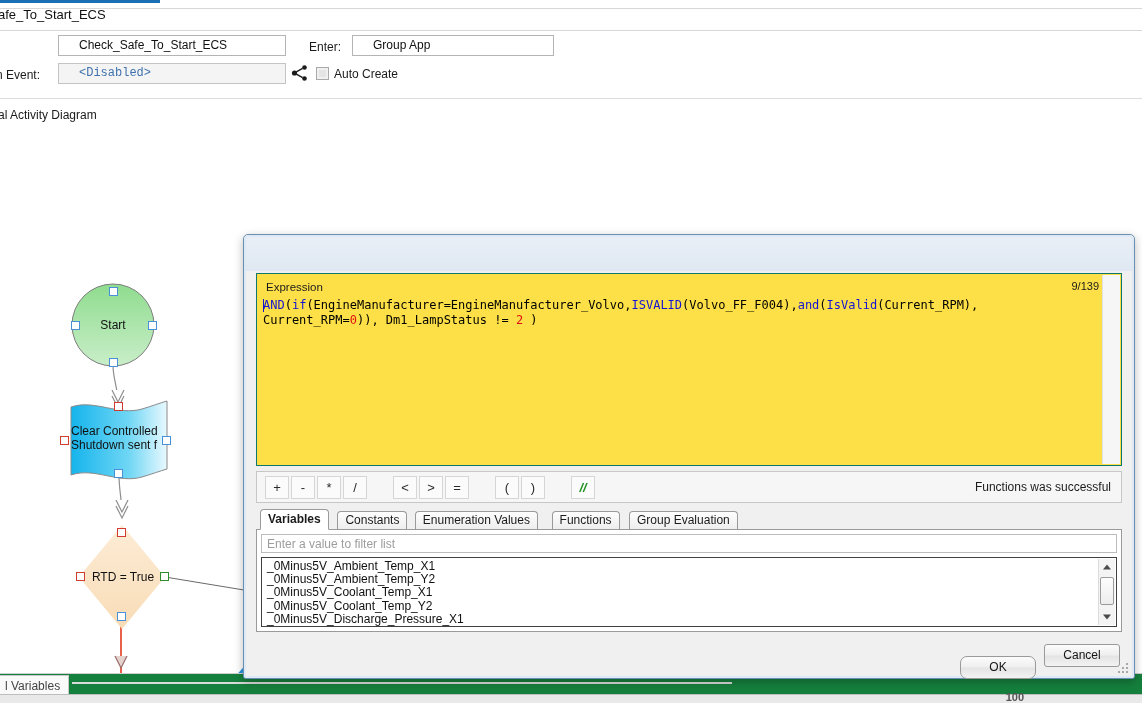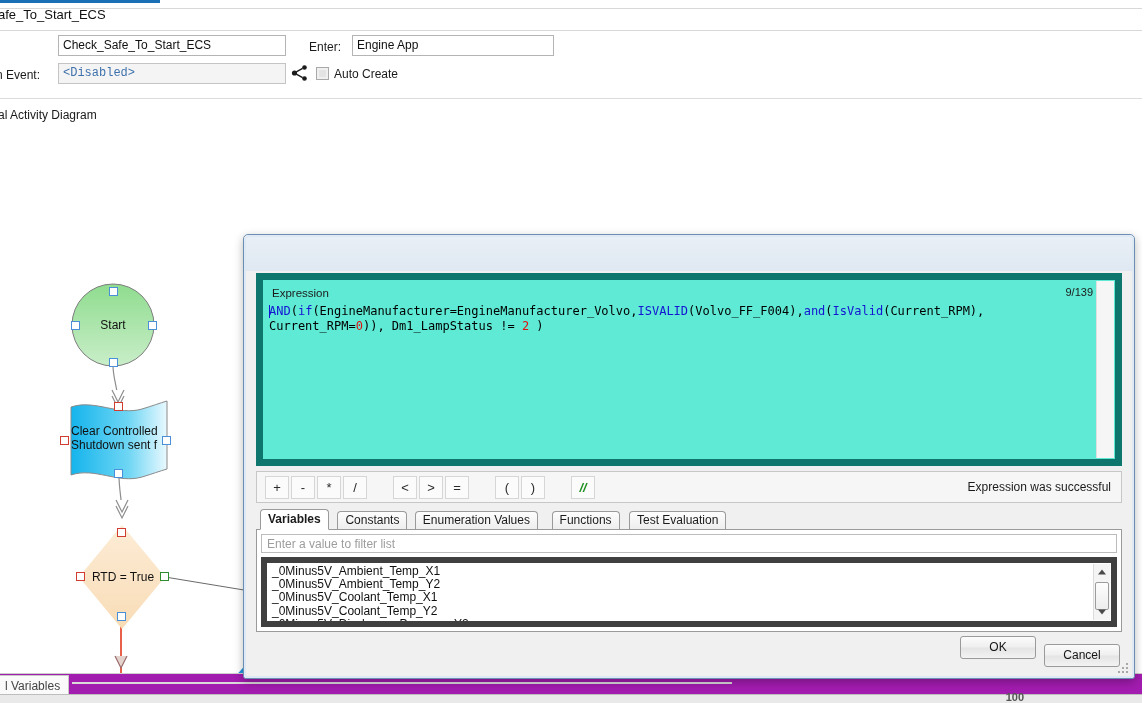--- a/index.html
+++ b/index.html
@@ -28,21 +28,21 @@
   }
 
   .fld-label {
     position:absolute; font-size:12px; color:#1a1a1a; line-height:16px; white-space:nowrap;
   }
 
   .textbox {
     position:absolute; box-sizing:border-box;
     border:1px solid #b4b4b4; background:#ffffff;
     font-family:"Liberation Sans", sans-serif; font-size:12px;
-    color:#101010; padding:2px 4px; line-height:15px; height:21px;
+    color:#101010; padding:2px 20px; line-height:15px; height:21px;
   }
   .textbox.disabled { background:#f4f4f4; color:#3f72ac; border-color:#c4c4c4; }
 
   .sep-line { position:absolute; height:1px; background:#dcdcdc; }
 
   .subcaption {
     position:absolute; font-size:12px; color:#1a1a1a; white-space:nowrap;
   }
 
   .share-icon { position:absolute; width:18px; height:18px; }
@@ -60,21 +60,21 @@
   .node-label {
     position:absolute; text-align:center; font-size:12px; color:#111;
     line-height:14px; white-space:pre; pointer-events:none;
   }
   .handle { position:absolute; box-sizing:border-box; width:9px; height:9px; background:#ffffff; }
   .handle.blue { border:1px solid #4a90d9; }
   .handle.red  { border:1px solid #d23b30; }
   .handle.green{ border:1px solid #2e8b2e; }
 
   
-  .bottom-strip { position:absolute; left:0; top:673px; width:1144px; height:30px; background:#a21caf; }
+  .bottom-strip { position:absolute; left:0; top:673px; width:1144px; height:30px; background:#15803d; }
   .btab {
     position:absolute; box-sizing:border-box; height:22px; line-height:20px;
     border:1px solid #c8c8c8; border-bottom:none; background:#fafafa;
     font-size:12px; color:#444; padding:0 8px; white-space:nowrap;
   }
   .bstatus { position:absolute; left:0; top:694px; width:1144px; height:9px; background:#e9e9e9; border-top:1px solid #bdbdbd; }
   .bstatus .pct { position:absolute; right:120px; top:-4px; font-size:11px; color:#555;font-weight:bold; }
 
   
   .dlg {
@@ -115,21 +115,21 @@
   .wbtn .g { position:absolute; left:50%; top:50%; transform:translate(-50%,-50%); }
   .wmin { width:10px; height:3px; background:#2e4d6e; border-radius:1px; margin-top:4px; }
   .wmax { width:10px; height:9px; border:1px solid #2e4d6e; box-sizing:border-box; }
   .wmax::after{ content:""; position:absolute; left:2px; top:2px; width:4px; height:3px; border:1px solid #2e4d6e; box-sizing:border-box;}
   .wcls { font-size:13px; font-weight:bold; color:#ffffff; text-shadow:0 1px 1px rgba(0,0,0,0.4); line-height:13px;}
 
   .dlg-body { position:absolute; left:12px; top:38px; right:12px; bottom:46px; }
 
   .expr-panel {
     position:absolute; left:0; top:0; right:0; height:193px;
-    box-sizing:border-box; background:#5eead4; border:7px solid #0f766e;
+    box-sizing:border-box; background:#fde047; border:1px solid #0f766e;
   }
   .expr-label { position:absolute; left:9px; top:7px; font-size:11.5px; color:#1b1b1b; }
   .expr-count { position:absolute; right:22px; top:6px; font-size:11px; color:#1b1b1b; }
   .expr-text {
     position:absolute; left:6px; top:24px; right:22px;
     font-family:"DejaVu Sans Mono","Liberation Mono",monospace;
     font-size:12px; line-height:15px; color:#000; white-space:pre-wrap; word-break:break-word;
   }
   .expr-text .kw { color:#1414d2; }
   .expr-text .num { color:#e01010; }
@@ -172,21 +172,21 @@
     position:absolute; left:0; top:256px; right:0; bottom:0;
     box-sizing:border-box; background:#ffffff; border:1px solid #9a9a9a;
   }
   .filter-input {
     position:absolute; left:4px; top:4px; right:4px; height:19px;
     box-sizing:border-box; border:1px solid #bcbcbc; background:#ffffff;
     font-size:12px; color:#9d9d9d; padding:1px 5px; line-height:16px;
   }
   .listbox {
     position:absolute; left:4px; top:27px; right:4px; bottom:4px;
-    box-sizing:border-box; border:6px solid #404040; background:#ffffff; overflow:hidden;
+    box-sizing:border-box; border:1px solid #404040; background:#ffffff; overflow:hidden;
   }
   .listitem {
     font-family:"Liberation Sans",sans-serif; font-size:12px; color:#101010;
     line-height:13.2px; padding-left:5px; white-space:nowrap;
   }
   .lst-scroll {
     position:absolute; right:1px; top:1px; bottom:1px; width:16px;
     background:#f4f4f4; border-left:1px solid #dcdcdc;
   }
   .lst-arrow { position:absolute; left:0; right:0; height:16px; }
@@ -221,21 +221,21 @@
   <div class="top-strip"></div>
   <div class="top-accent"></div>
   <div class="hdr-rule" style="left:0; top:8px; width:1144px;"></div>
 
   <div class="name-title">afe_To_Start_ECS</div>
   <div class="hdr-rule" style="left:0; top:30px; width:1144px;"></div>
 
   <div class="textbox" style="left:58px; top:35px; width:228px;">Check_Safe_To_Start_ECS</div>
 
   <div class="fld-label" style="left:309px; top:39px;">Enter:</div>
-  <div class="textbox" style="left:352px; top:35px; width:202px;">Engine App</div>
+  <div class="textbox" style="left:352px; top:35px; width:202px;">Group App</div>
 
   <div class="fld-label" style="left:-4px; top:67px;">n Event:</div>
   <div class="textbox disabled" style="left:58px; top:63px; width:228px;font-family:Liberation Mono, monospace;">&lt;Disabled&gt;</div>
 
   <div class="share-icon" style="left:291px; top:64px;">
     <svg width="18" height="18" viewBox="0 0 18 18">
       <circle cx="13.5" cy="3.5" r="2.3" fill="#1b1b1b"></circle>
       <circle cx="13.5" cy="14.5" r="2.3" fill="#1b1b1b"></circle>
       <circle cx="3.5" cy="9" r="2.6" fill="#1b1b1b"></circle>
       <path d="M5.3 7.8 L11.6 4.3 M5.3 10.2 L11.6 13.7" stroke="#1b1b1b" stroke-width="1.4" fill="none"></path>
@@ -336,66 +336,67 @@
         <div class="expr-count">9/139</div>
         <div class="expr-caret"></div>
         <div class="expr-text" id="expr-text"><span class="kw">AND</span><span>(</span><span class="kw">if</span><span>(EngineManufacturer=EngineManufacturer_Volvo,</span><span class="kw">ISVALID</span><span>(Volvo_FF_F004),</span><span class="kw">and</span><span>(</span><span class="kw">IsValid</span><span>(Current_RPM),
 Current_RPM=</span><span class="num">0</span><span>)), Dm1_LampStatus != </span><span class="num">2</span><span> )</span></div>
         <div class="expr-vscroll">
             <div class="thumb"></div>
           </div>
       </div>
 
       <div class="op-bar" id="op-bar">
-        <div class="validation">Expression was successful</div>
+        <div class="validation">Functions was successful</div>
       <div class="opbtn" style="left: 8px;">+</div>
           <div class="opbtn" style="left: 34px;">-</div>
           <div class="opbtn" style="left: 60px;">*</div>
           <div class="opbtn" style="left: 86px;">/</div>
           <div class="opbtn" style="left: 136px;">&lt;</div>
           <div class="opbtn" style="left: 162px;">&gt;</div>
           <div class="opbtn" style="left: 188px;">=</div>
           <div class="opbtn" style="left: 238px;">(</div>
           <div class="opbtn" style="left: 264px;">)</div>
           <div class="opbtn cmt" style="left: 314px;">//</div>
         </div>
 
       <div class="tabstrip" id="tabstrip">
           <div class="tab active" style="left: 4px;">Variables</div>
           <div class="tab" style="left: 81.4px;">Constants</div>
           <div class="tab" style="left: 158.8px;">Enumeration Values</div>
           <div class="tab" style="left: 295.6px;">Functions</div>
-          <div class="tab" style="left: 373px;">Test Evaluation</div>
+          <div class="tab" style="left: 373px;">Group Evaluation</div>
         </div>
 
       <div class="tabpane">
         <div class="filter-input">Enter a value to filter list</div>
         <div class="listbox">
           <div id="var-list" style="position:absolute;left:0;top:2px;right:18px;">
               <div class="listitem">_0Minus5V_Ambient_Temp_X1</div>
               <div class="listitem">_0Minus5V_Ambient_Temp_Y2</div>
               <div class="listitem">_0Minus5V_Coolant_Temp_X1</div>
               <div class="listitem">_0Minus5V_Coolant_Temp_Y2</div>
+              <div class="listitem">_0Minus5V_Discharge_Pressure_X1</div>
               <div class="listitem">_0Minus5V_Discharge_Pressure_Y2</div>
             </div>
           <div class="lst-scroll">
             <div class="lst-arrow up" style="top:0;">
                 <span class="tri"></span>
               </div>
             <div class="lst-thumb"></div>
             <div class="lst-arrow down" style="bottom:0;">
                 <span class="tri"></span>
               </div>
           </div>
         </div>
       </div>
     </div>
 
     <div class="dlg-foot">
-      <div class="dbtn" style="right:98px; top:4px;">OK</div>
+      <div class="dbtn" style="right:98px; top:24px;border-radius:7px;">OK</div>
       <div class="dbtn" style="right:14px; top:12px;">Cancel</div>
       <div class="grip">
         <i style="left:8px;top:8px;"></i>
           <i style="left:4px;top:8px;"></i>
           <i style="left:8px;top:4px;"></i>
         <i style="left:0px;top:8px;"></i>
           <i style="left:4px;top:4px;"></i>
           <i style="left:8px;top:0px;"></i>
       </div>
     </div>

